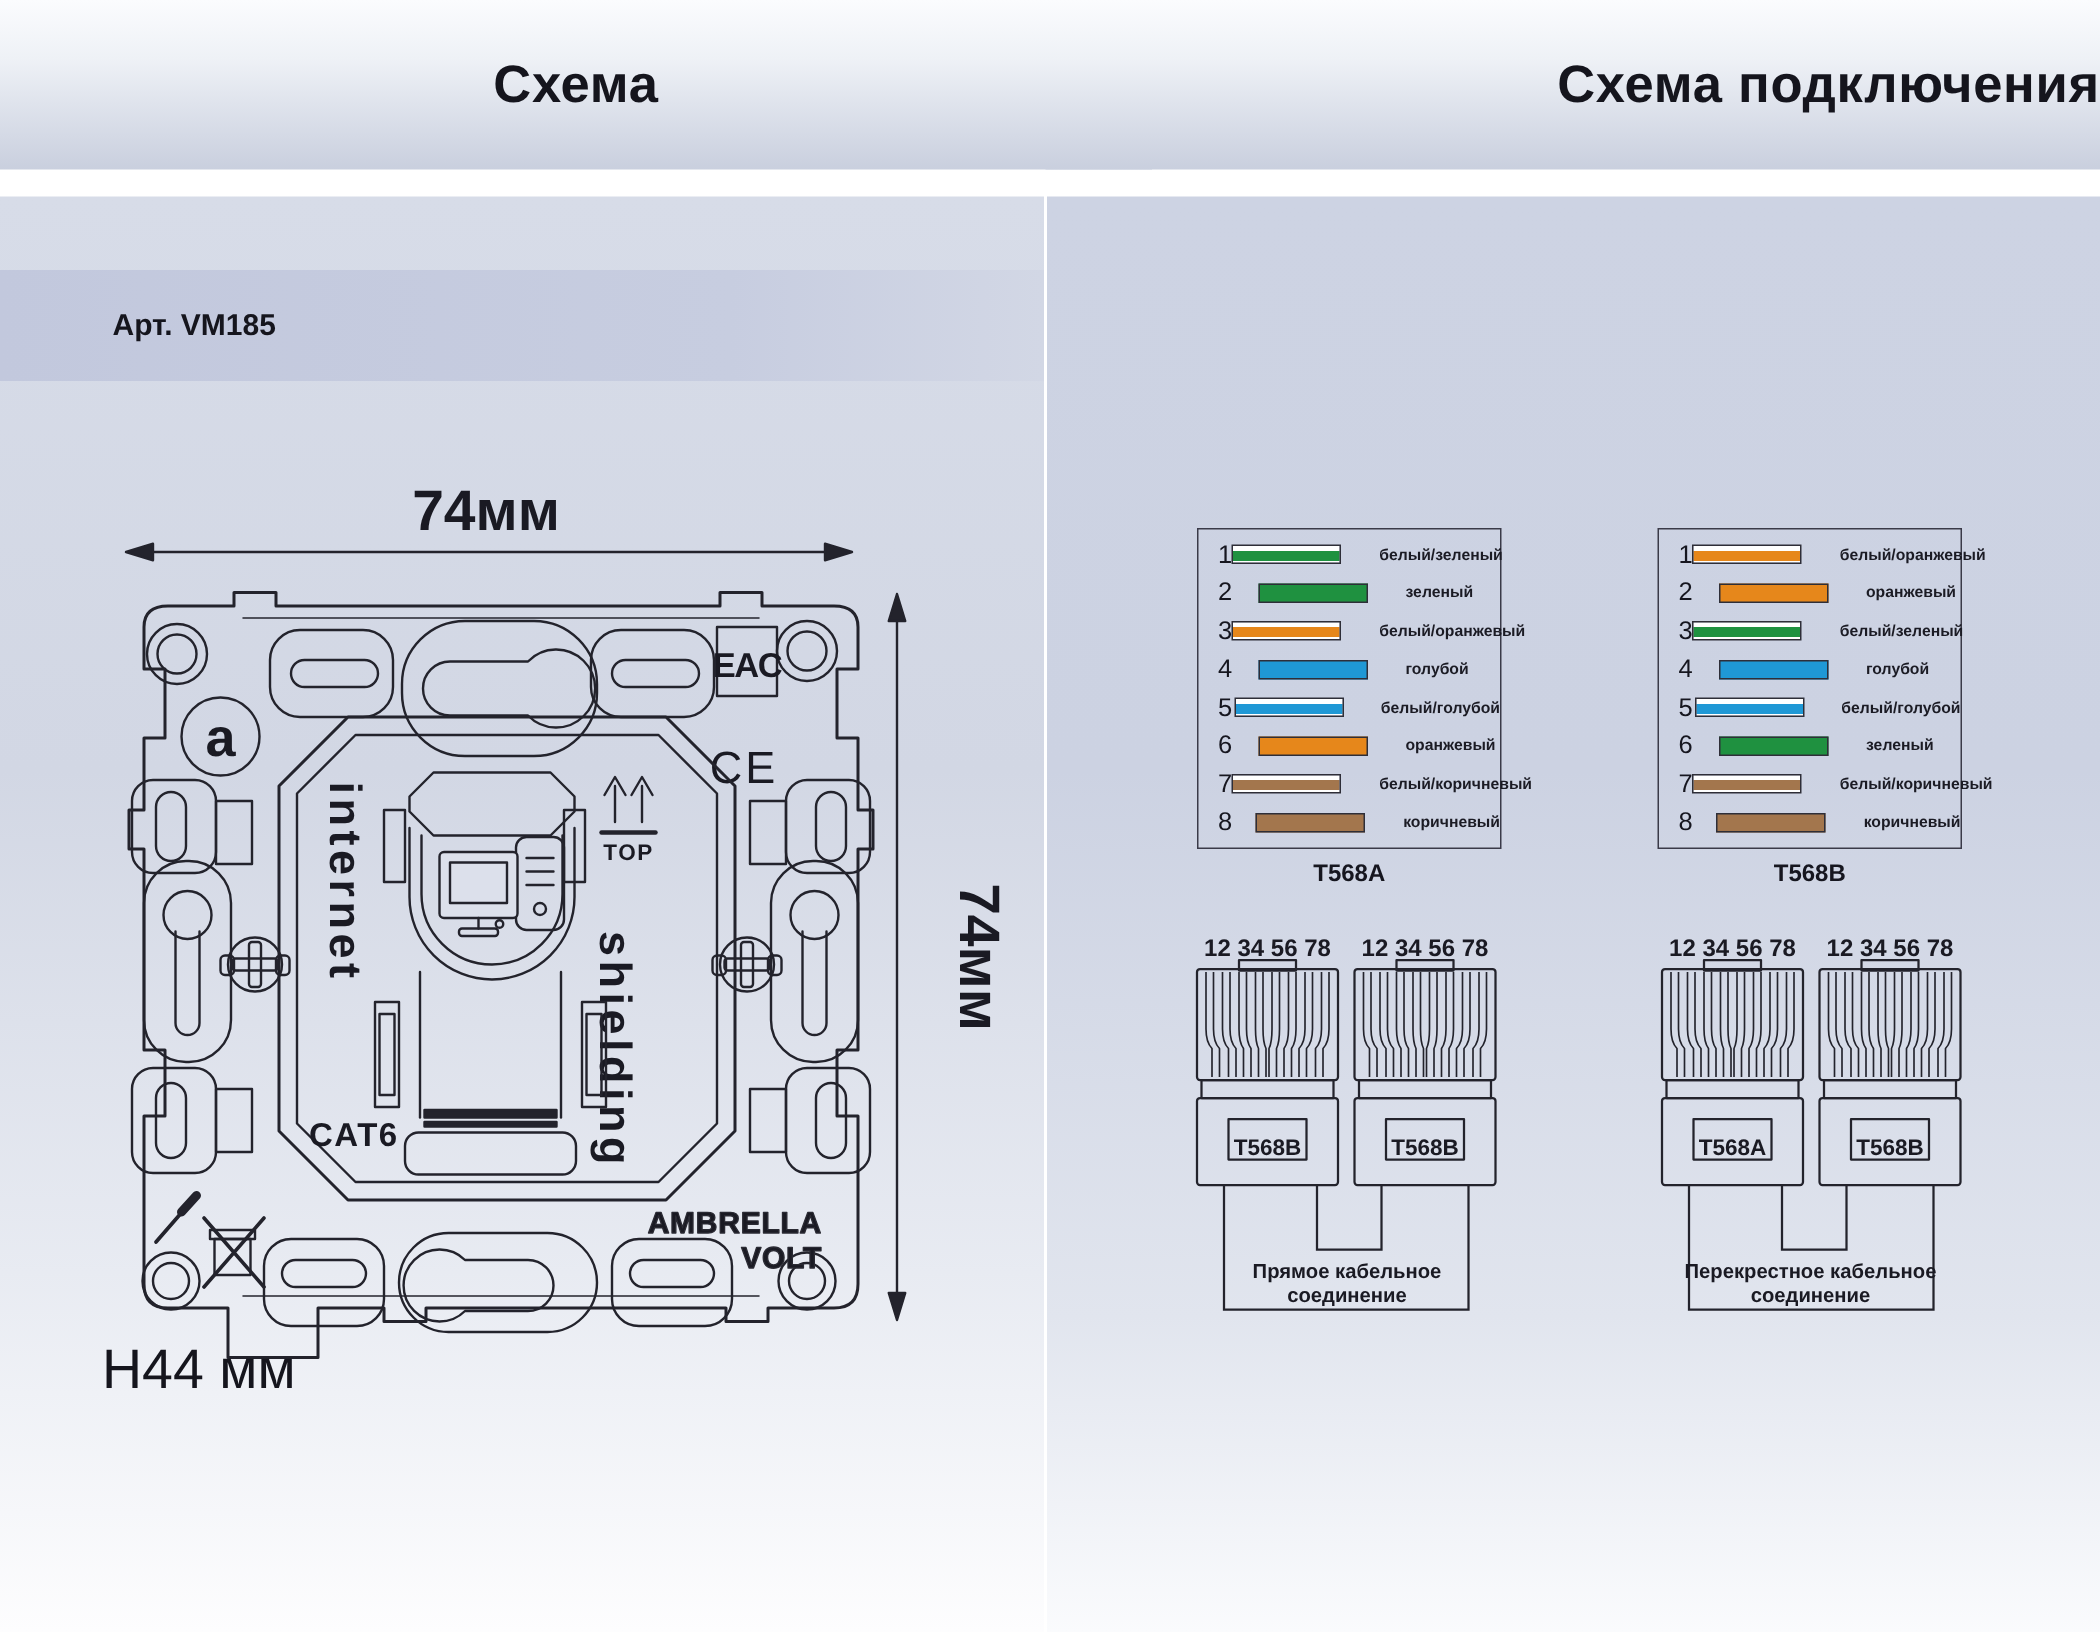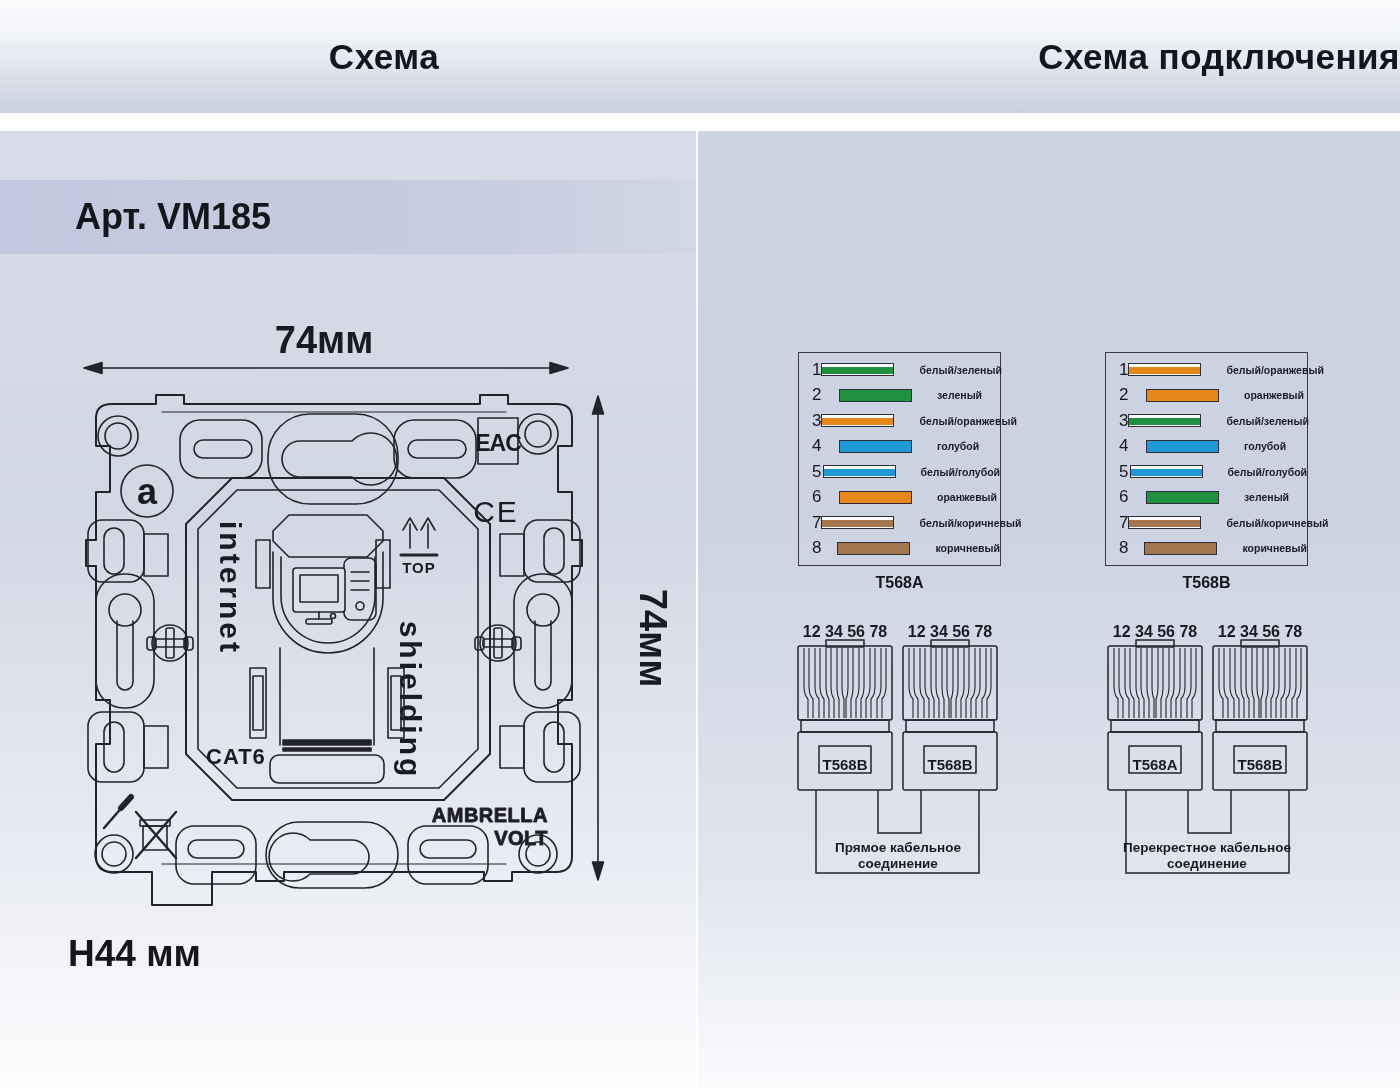--- a/index.html
+++ b/index.html
@@ -13,22 +13,22 @@
   .hdr-right{left:697px;width:703px;justify-content:flex-end;}
   .hdr span{font-size:35px;font-weight:600;letter-spacing:.5px;}
   
   .content-left{left:0;top:131px;width:696px;height:957px;
     background:linear-gradient(180deg,#d7dce8 0%,#d2d7e4 40%,#e8ebf2 75%,#fdfdfe 100%);}
   .content-right{left:698px;top:131px;width:702px;height:957px;
     background:linear-gradient(180deg,#cdd3e3 0%,#ccd2e2 40%,#e1e5ee 78%,#fafbfd 100%);}
   .art-band{left:0;top:180px;width:696px;height:74px;
     background:linear-gradient(90deg,#c2c8dd 0%,#c7cde0 70%,#d2d7e5 100%);
     display:flex;align-items:center;}
-  .art-band span{font-size:36px;font-weight:600;margin-left:75px;}
-  .h44{left:68px;top:933px;font-size:37px;font-weight:700;}
+  .art-band span{font-size:20px;font-weight:600;margin-left:75px;}
+  .h44{left:68px;top:892px;font-size:37px;font-weight:400;}
   
   .wire-table{width:203px;height:214px;border:1px solid #3a3a48;box-sizing:border-box;
     display:flex;flex-direction:column;justify-content:space-around;padding:4px 0;}
   .wire-row{display:flex;align-items:center;height:24px;}
   .wire-num{width:27px;padding-left:13px;font-size:17px;font-weight:500;color:#16161f;}
   .wire-bar{width:73px;height:13px;border:1px solid #2e2e38;box-sizing:border-box;flex:none;}
   .wire-label{margin-left:25px;font-size:10.5px;font-weight:600;color:#1b1b24;white-space:nowrap;}
   .std-caption{width:203px;text-align:center;font-size:16px;font-weight:600;color:#16161f;}
   svg text{fill:#1a1a23;}
 </style>

